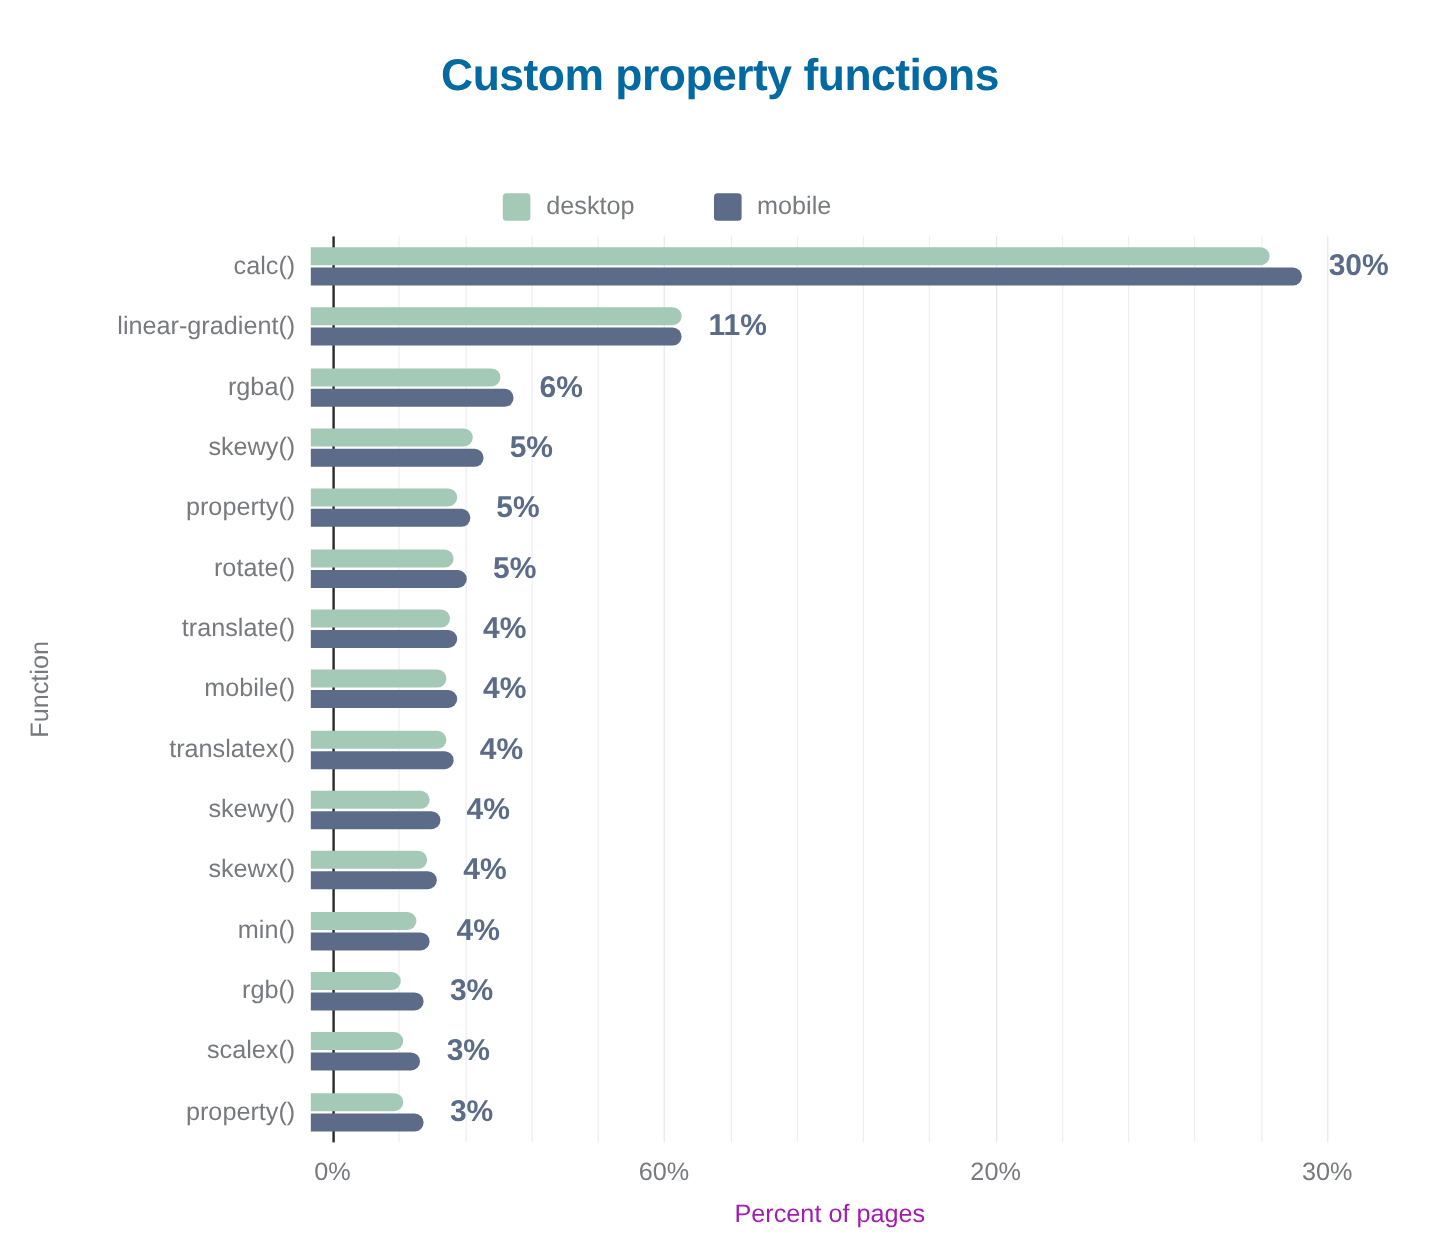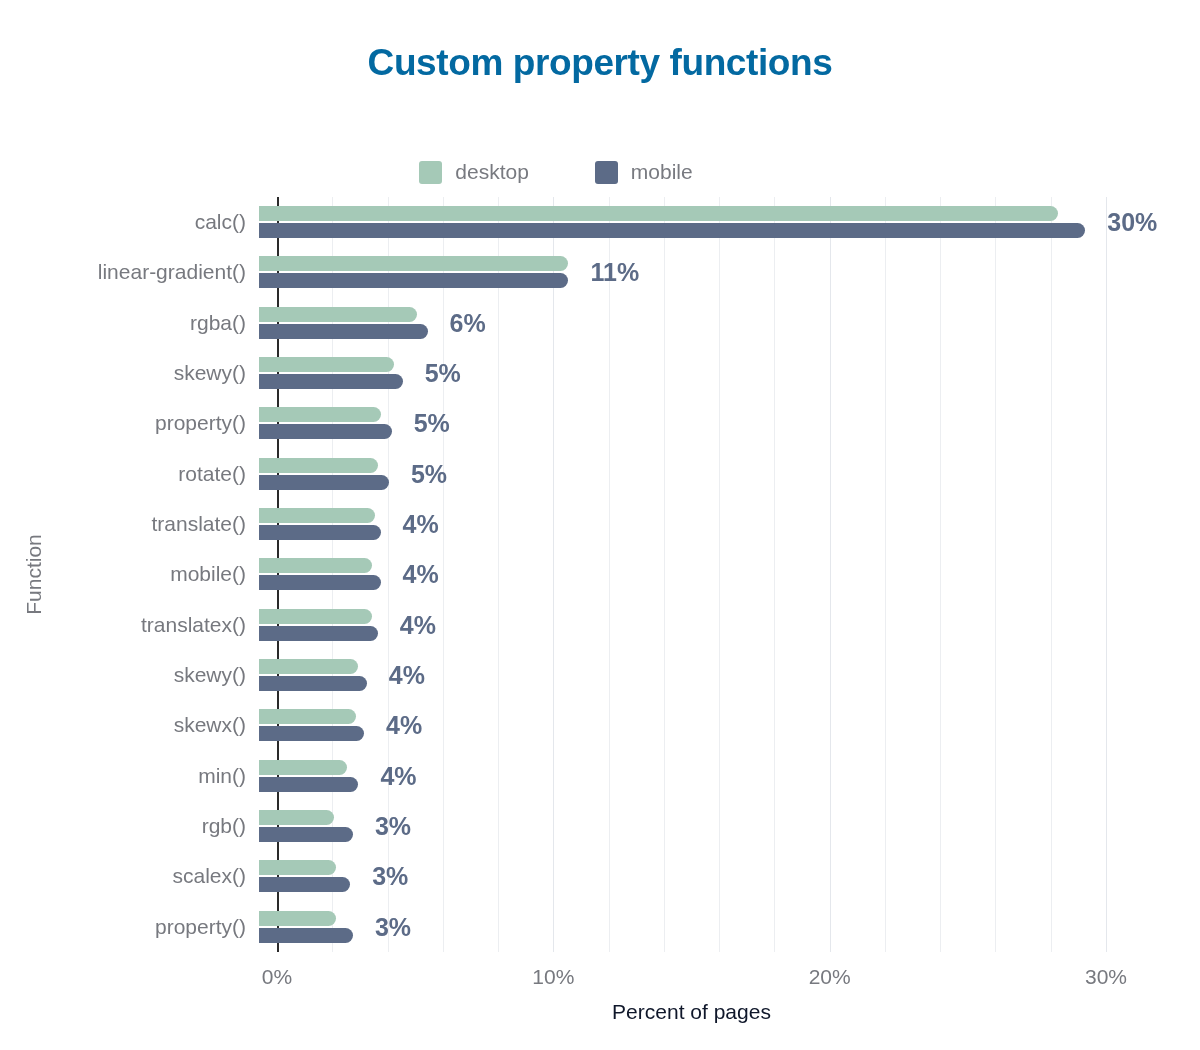--- a/index.html
+++ b/index.html
@@ -157,21 +157,21 @@
     color: #77797f;
     white-space: nowrap;
   }
   .xlabel {
     position: absolute;
     top: 1000px;
     left: 277px;
     width: 829px;
     text-align: center;
     font-size: 21px;
-    color: #0f172a;
+    color: #a21caf;
   }
   .ylabel {
     position: absolute;
     left: 17px;
     top: 0;
     width: 755px;
     height: 34px;
     line-height: 34px;
     text-align: center;
     font-size: 21px;
@@ -307,20 +307,20 @@
           <div class="row-label">property()</div>
           <div class="bar desktop" style="width: 77.3733px; background: rgb(165, 201, 183);"></div>
           <div class="bar mobile" style="width: 93.9533px; background: rgb(92, 107, 135);"></div>
           <div class="row-value" style="left: 115.953px; color: rgb(92, 107, 135);">3%</div>
         </div>
       </div>
   </div>
 
   <div id="xticks">
       <div class="xtick" style="left: 277px;">0%</div>
-      <div class="xtick" style="left: 553.333px;">10%</div>
+      <div class="xtick" style="left: 553.333px;">60%</div>
       <div class="xtick" style="left: 829.667px;">20%</div>
       <div class="xtick" style="left: 1106px;">30%</div>
     </div>
   <div class="xlabel">Percent of pages</div>
   <div class="ylabel">Function</div>
 
 </div>
 
 </body></html>

